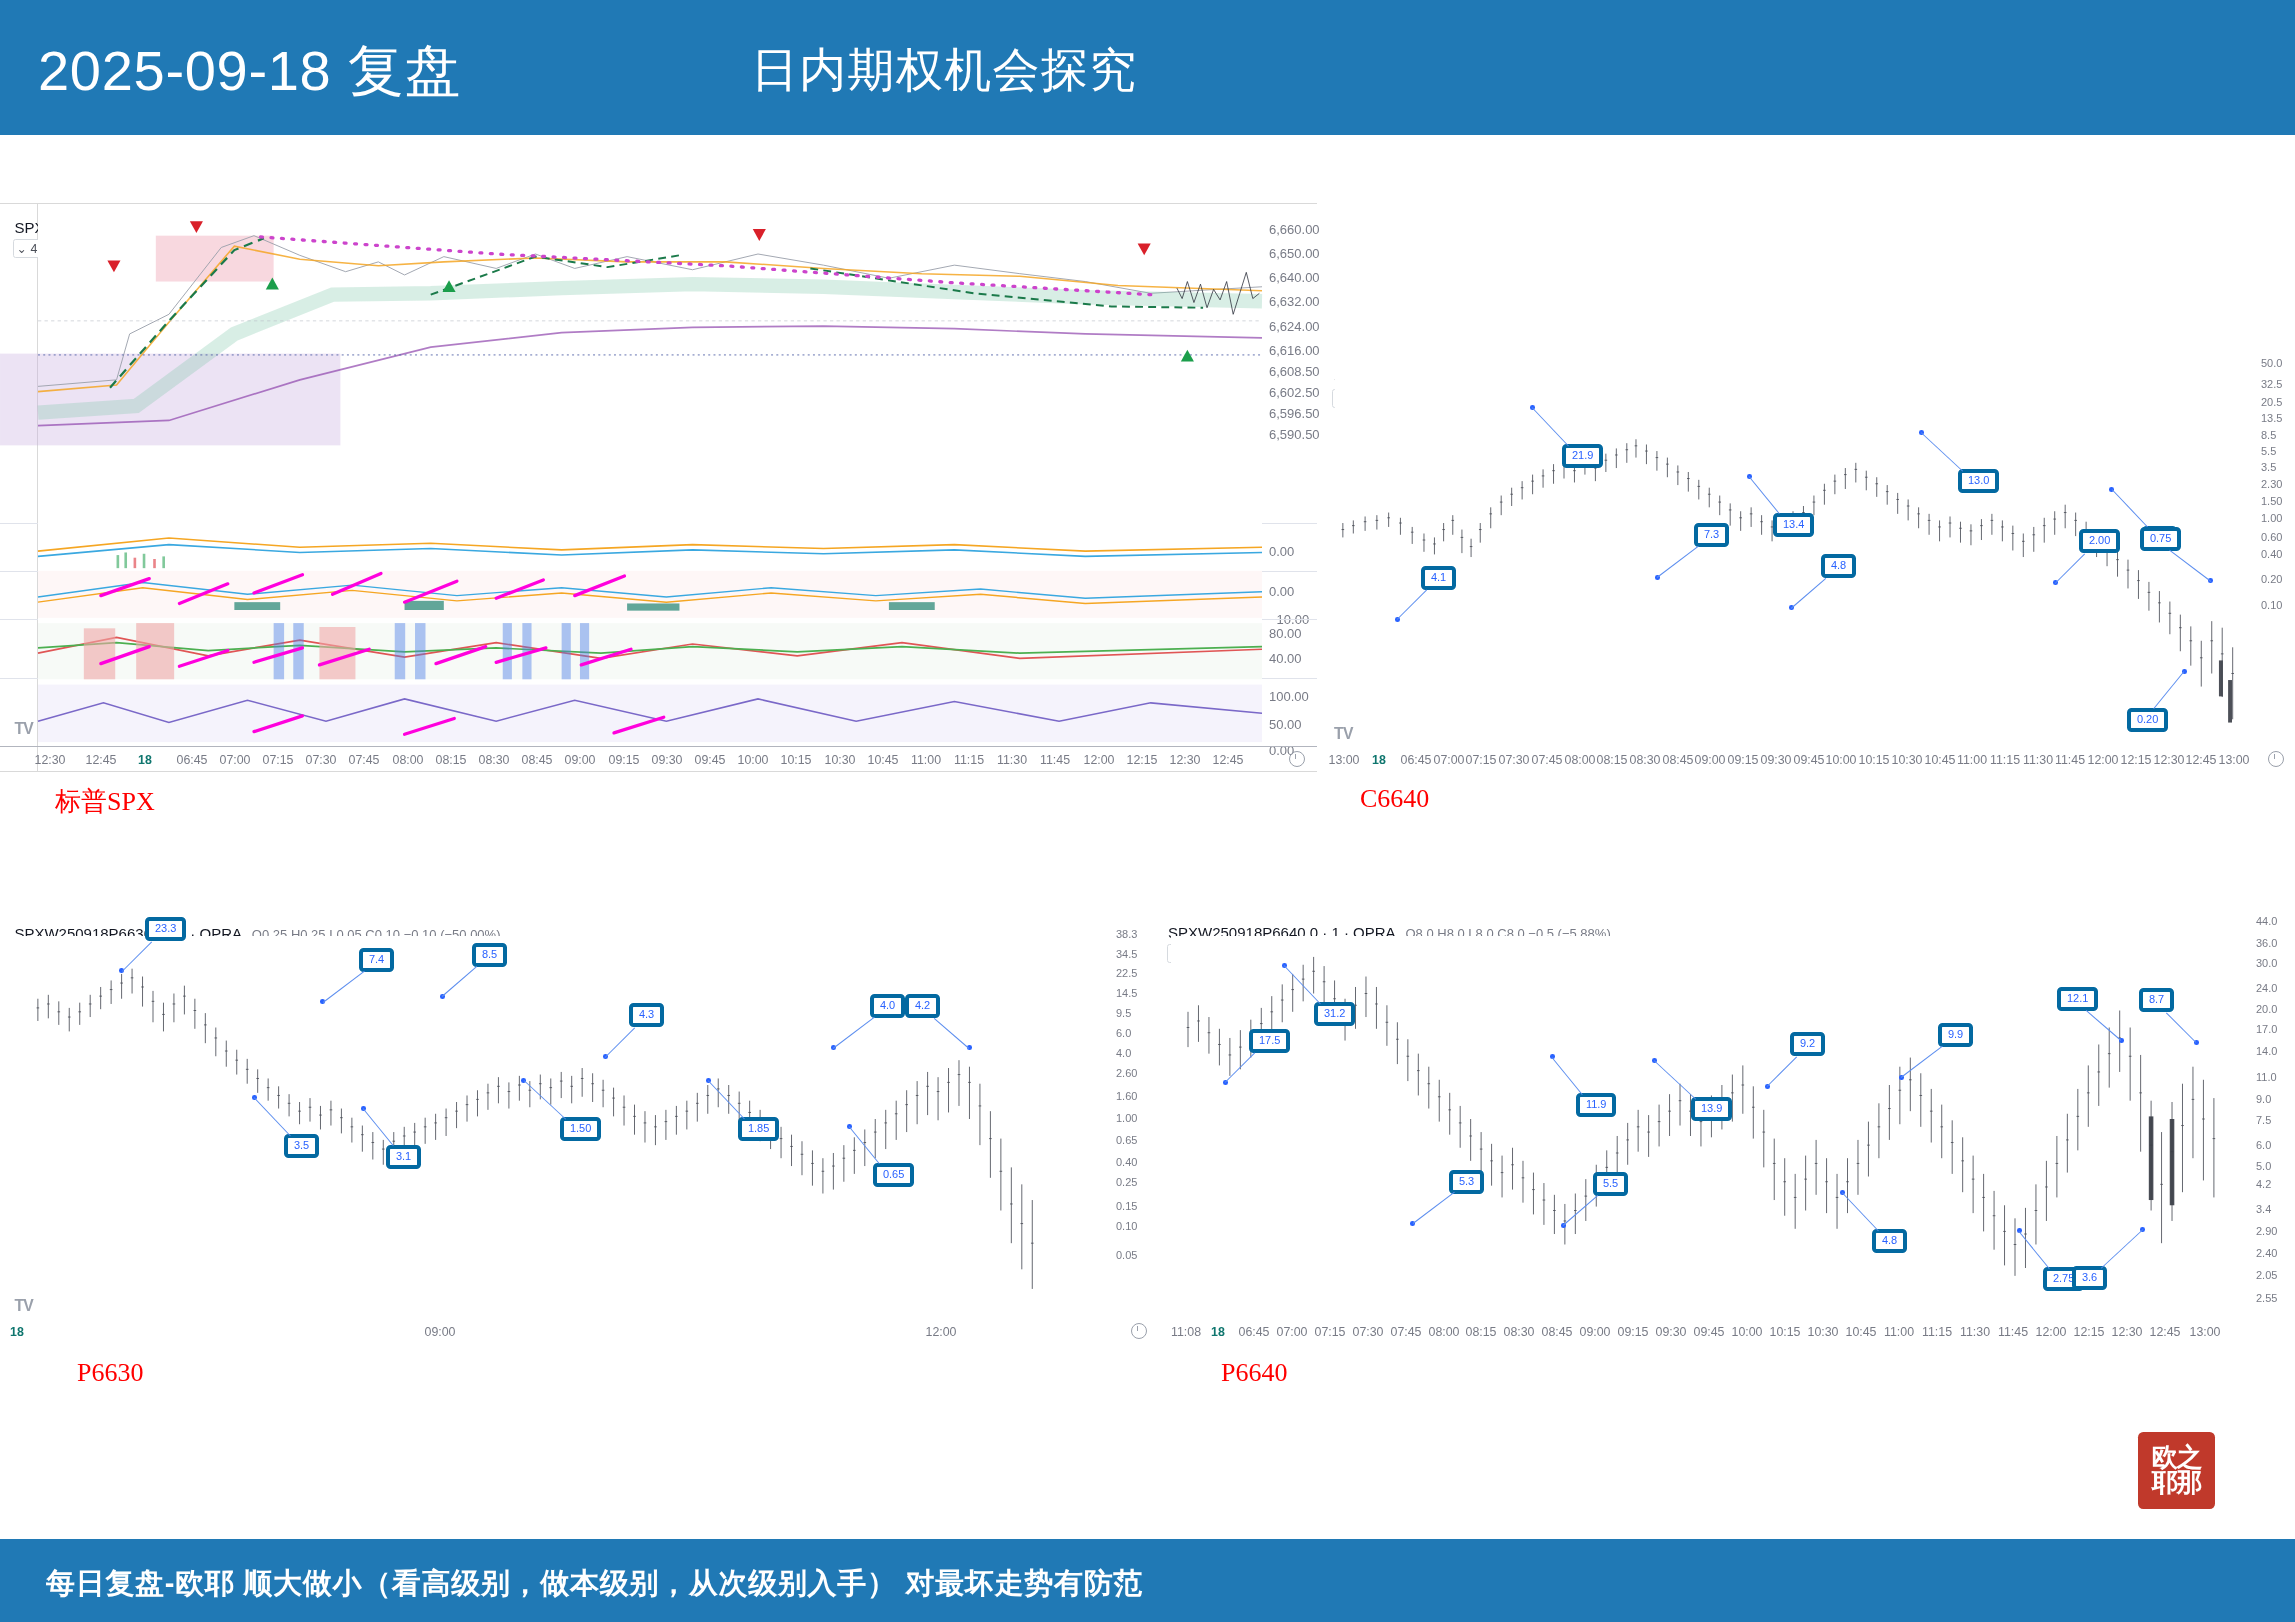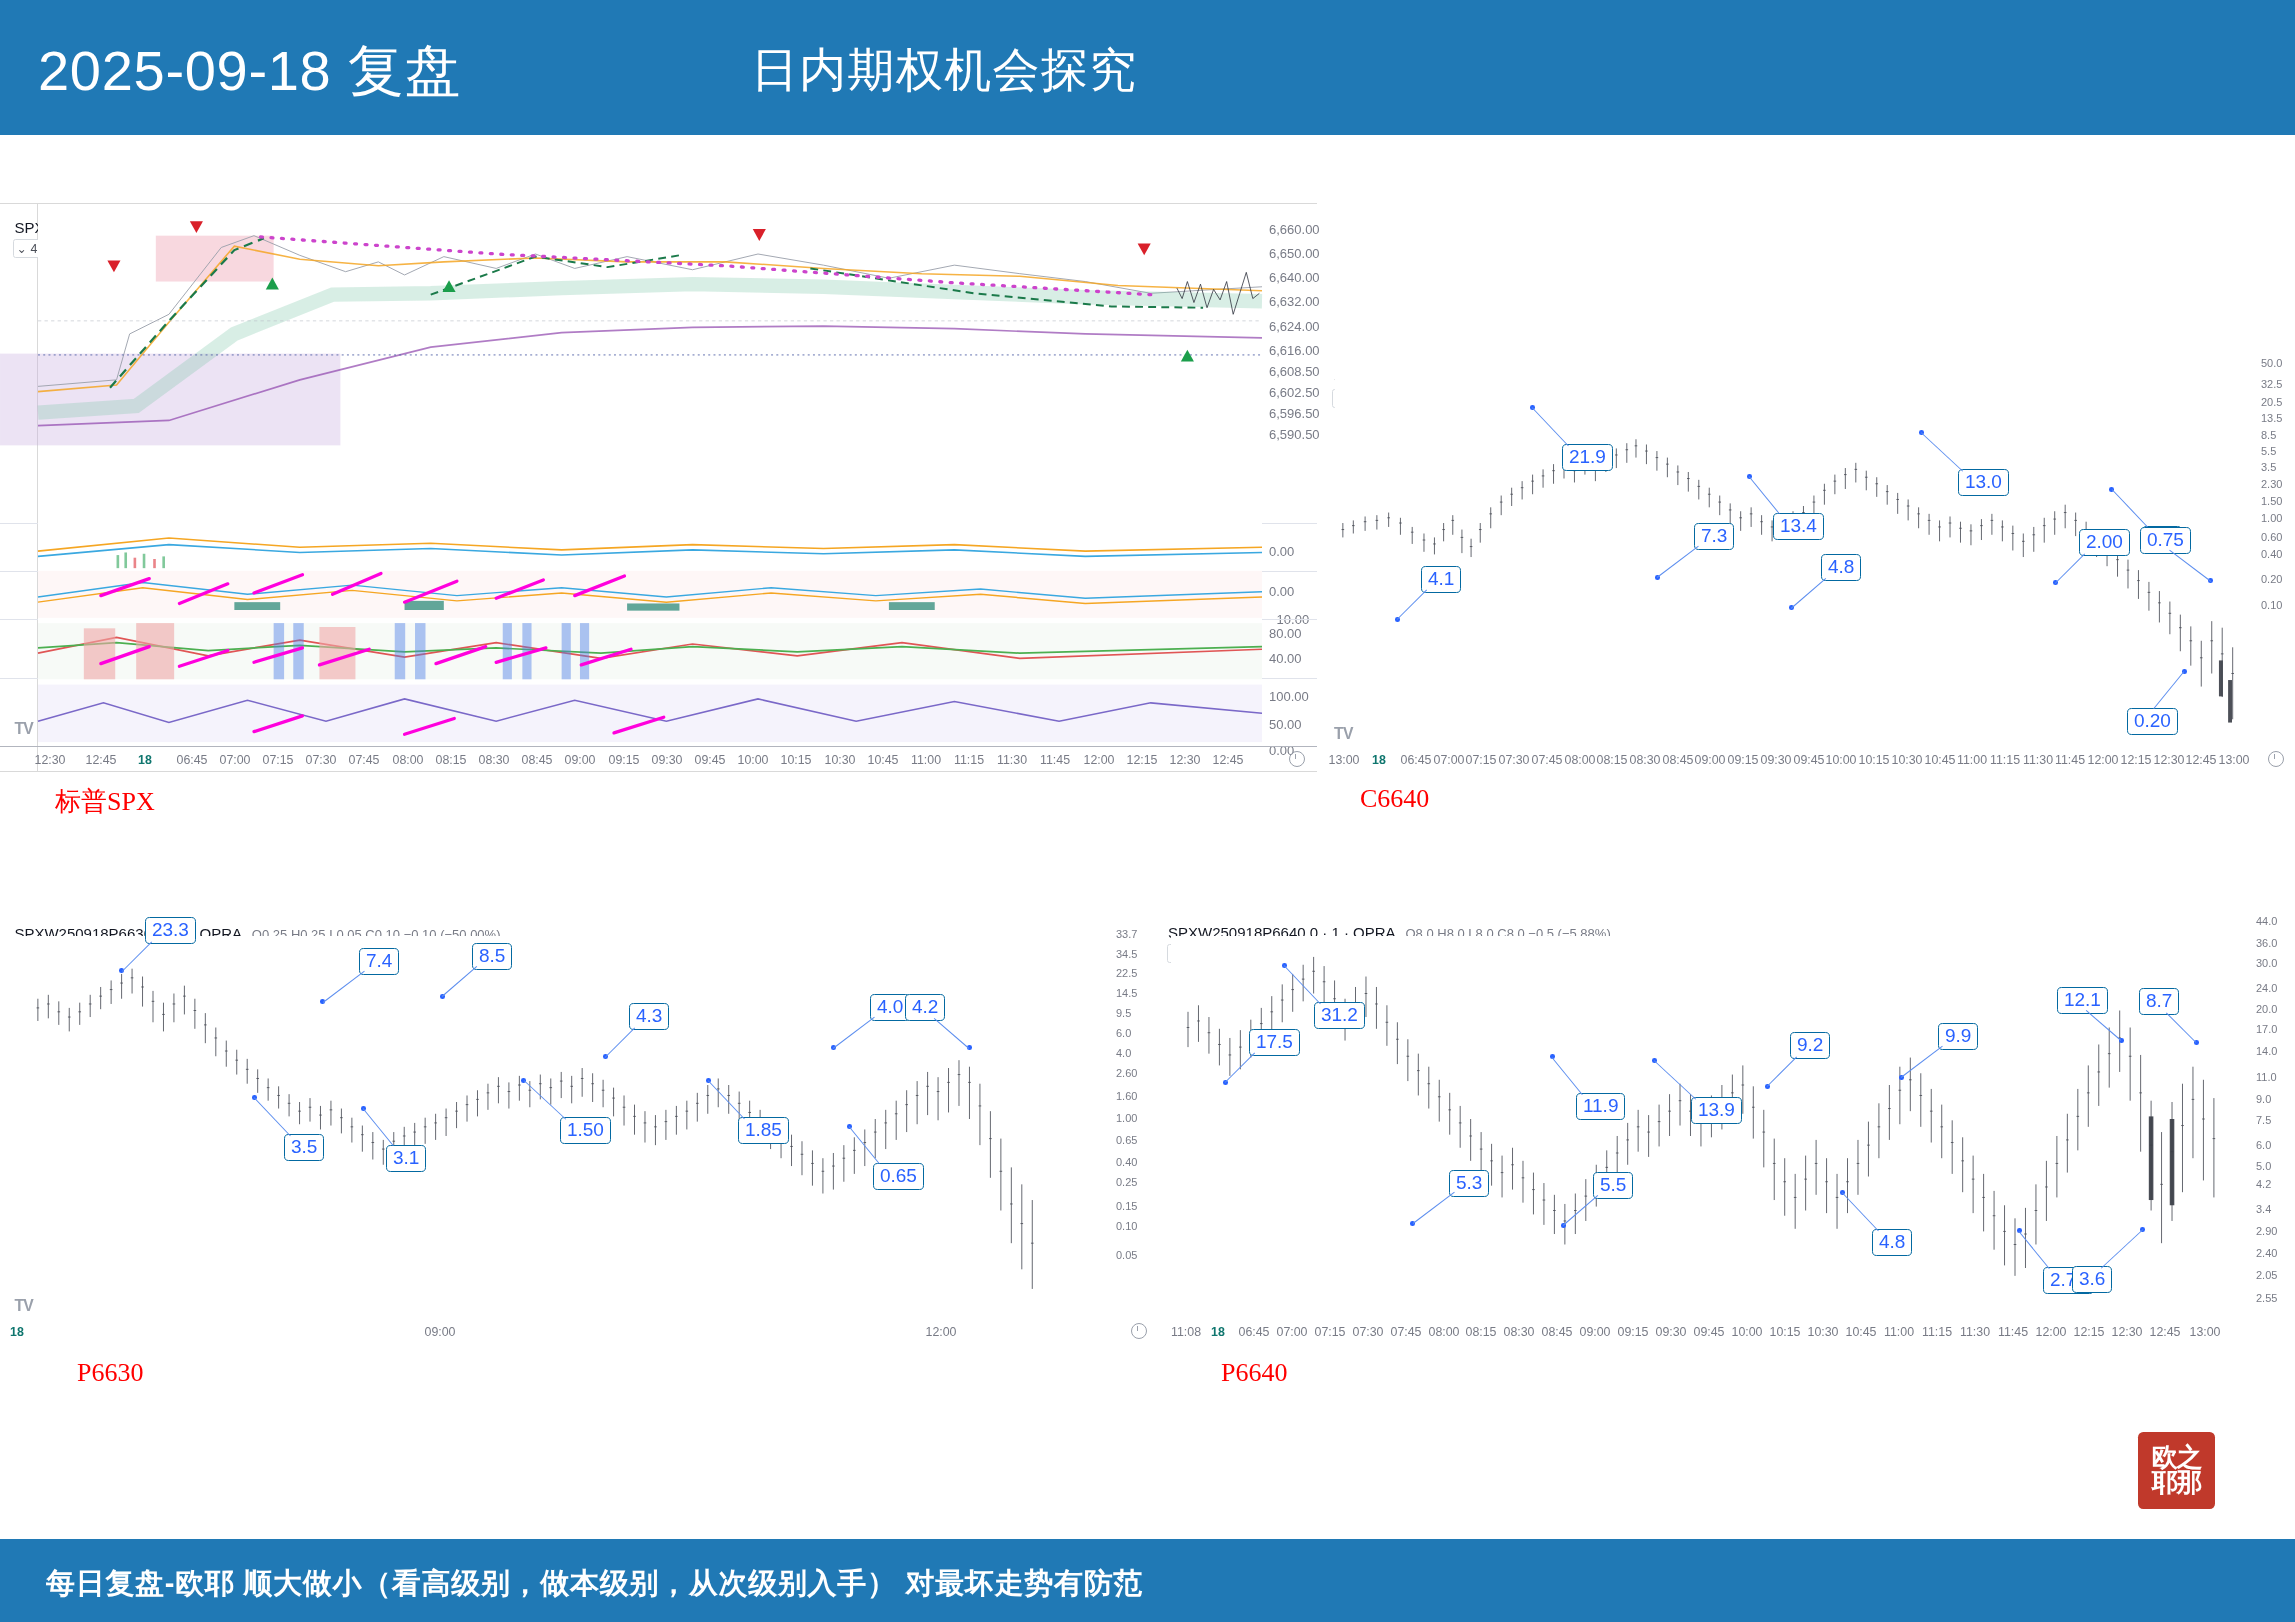--- a/index.html
+++ b/index.html
@@ -28,22 +28,22 @@
 
   .axis-label{position:absolute;color:#787b86;font-size:13px;text-align:left;white-space:nowrap;}
   .axis-label.small{font-size:11px;}
   .time-label{position:absolute;color:#787b86;font-size:12.4px;white-space:nowrap;
        transform:translateX(-50%);}
   .time-label.bold{color:#0f766e;font-weight:700;}
 
   .hline{position:absolute;background:#e0e3eb;height:0.7px;}
 
   
-  .callout{position:absolute;border:1px solid #0369a1;border-radius:4.6px;
-       color:#2962ff;background:#fff;font-size:19px;padding:1.3px 5.9px 2px;
+  .callout{position:absolute;border:4px solid #0369a1;border-radius:4.6px;
+       color:#2962ff;background:#fff;font-size:11px;padding:1.3px 5.9px 2px;
        white-space:nowrap;line-height:1.15;}
   .leader{position:absolute;background:#5b8def;height:1px;transform-origin:0 50%;}
   .anchor-dot{position:absolute;width:4.6px;height:4.6px;background:#2962ff;border-radius:50%;}
 
   
   .caption{position:absolute;color:#ff0000;font-size:26px;font-family:"Liberation Serif","DejaVu Serif",serif;white-space:nowrap;}
 
   .tv-logo{position:absolute;color:#9aa0ab;font-size:15.7px;font-weight:700;letter-spacing:-0.7px;}
   .clock-ico{position:absolute;width:14.4px;height:14.4px;border:1.3px solid #9aa0ab;border-radius:50%;}
   .clock-ico:after{content:"";position:absolute;left:4.6px;top:2px;width:1.3px;height:5.2px;background:#9aa0ab;}
@@ -328,21 +328,21 @@
 
 <div class="panel" id="p6630-panel" style="left:0px;top:910px;width:1152px;height:458px;"></div>
 <div class="chart-title" style="left:14.4px;top:925px;">
   <span class="sym">SPXW250918P6630.0 · 1 · OPRA</span>
   <span class="ohlc" style="margin-left:6.5px;">O0.25 H0.25 L0.05 C0.10 −0.10 (−50.00%)</span>
 </div>
 <div class="agg-badge" style="left:13px;top:945px;">
   <span>⌄</span>
   <span>5</span>
 </div>
-<div class="axis-label small" style="left:1116px;top:928px;">33.7</div>
+<div class="axis-label small" style="left:1116px;top:928px;">38.3</div>
 <div class="axis-label small" style="left:1116px;top:948px;">34.5</div>
 <div class="axis-label small" style="left:1116px;top:967px;">22.5</div>
 <div class="axis-label small" style="left:1116px;top:987px;">14.5</div>
 <div class="axis-label small" style="left:1116px;top:1007px;">9.5</div>
 <div class="axis-label small" style="left:1116px;top:1027px;">6.0</div>
 <div class="axis-label small" style="left:1116px;top:1047px;">4.0</div>
 <div class="axis-label small" style="left:1116px;top:1067px;">2.60</div>
 <div class="axis-label small" style="left:1116px;top:1090px;">1.60</div>
 <div class="axis-label small" style="left:1116px;top:1112px;">1.00</div>
 <div class="axis-label small" style="left:1116px;top:1134px;">0.65</div>

